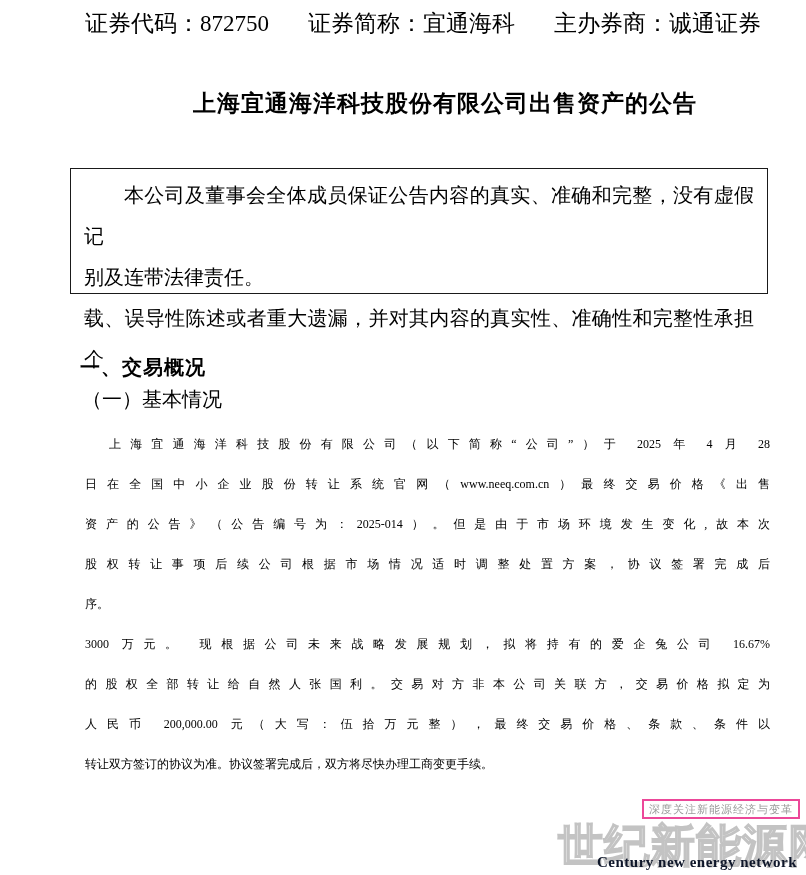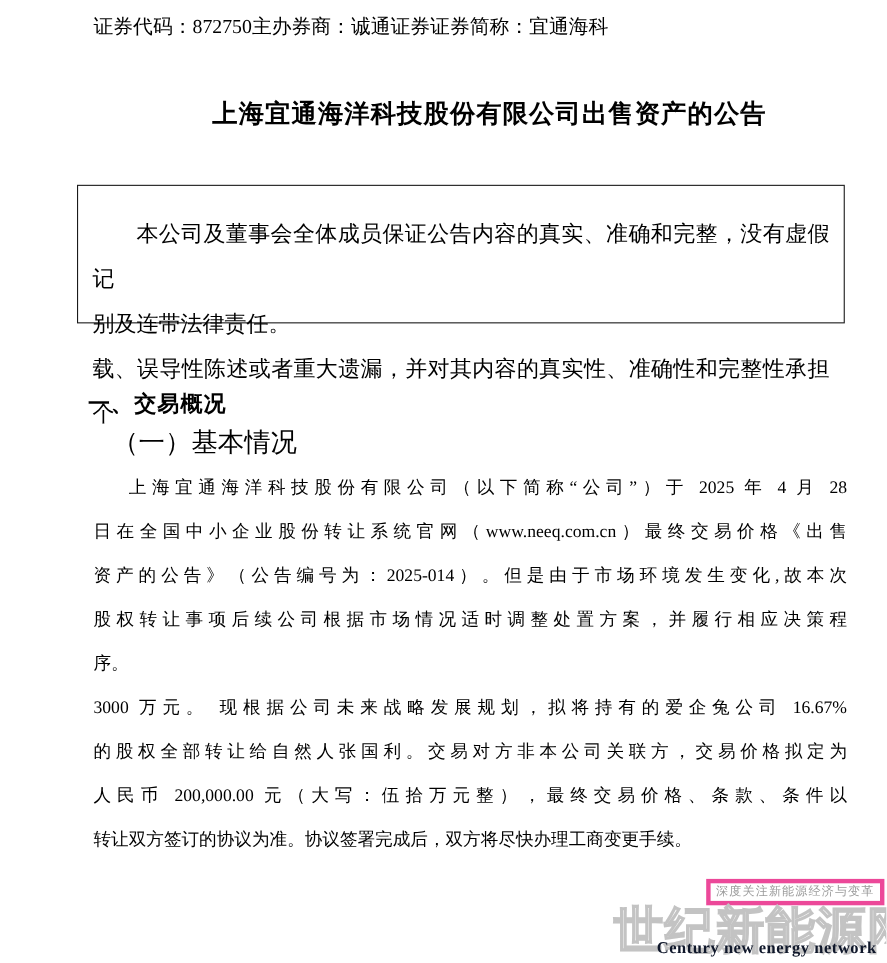--- a/index.html
+++ b/index.html
@@ -17,22 +17,22 @@
     color: #000000;
   }
 
   
   .doc-header {
     position: absolute;
     top: 12px;
     left: 85px;
     width: 676px;
     display: flex;
-    justify-content: flex-start;
-    font-size: 18px;
+    justify-content: space-between;
+    font-size: 23px;
     line-height: 24px;
     white-space: nowrap;
   }
 
   
   .doc-title {
     position: absolute;
     top: 88px;
     left: 0;
     width: 100%;
@@ -45,21 +45,21 @@
 
   
   .disclaimer-box {
     position: absolute;
     top: 168px;
     left: 70px;
     width: 698px;
     height: 126px;
     box-sizing: border-box;
     border: 1.5px solid #1a1a1a;
-    padding: 24px 13px 0 13px;
+    padding: 6px 13px 0 13px;
   }
   .disclaimer-box .line {
     font-size: 20px;
     line-height: 41px;
   }
 
   
   .line {
     text-align: justify;
     text-align-last: justify;
@@ -76,51 +76,50 @@
     top: 354px;
     left: 80px;
     font-size: 20px;
     font-weight: 700;
     letter-spacing: 1px;
   }
   .subsection-heading {
     position: absolute;
     top: 386px;
     left: 82px;
-    font-size: 24px;
-    margin-left: 20px;
+    font-size: 20px;
   }
 
   
   .doc-body {
     position: absolute;
     top: 424px;
     left: 85px;
     width: 685px;
   }
   .doc-body .line {
-    font-size: 16px;
+    font-size: 12px;
     line-height: 40px;
   }
 
   
   .watermark {
     position: absolute;
     inset: 0;
     pointer-events: none;
   }
   .watermark-tagline {
     position: absolute;
     top: 799px;
     left: 642px;
     font-size: 11px;
     line-height: 14px;
     letter-spacing: 1px;
     color: #9a9a9a;
-    border: 4px solid #ec4899;
+    border: 2px solid #ec4899;
     padding: 1px 5px;
     background: rgba(255,255,255,0.55);
     white-space: nowrap;
   }
   .watermark-name {
     position: absolute;
     top: 816px;
     left: 558px;
     font-size: 45px;
     font-weight: 700;
@@ -140,40 +139,40 @@
     white-space: nowrap;
   }
 </style>
 </head>
 <body>
 
 <div class="page">
 
   <div class="doc-header">
     <span>证券代码：872750</span>
+    <span>证券简称：宜通海科</span>
     <span>主办券商：诚通证券</span>
-    <span>证券简称：宜通海科</span>
   </div>
 
   <div class="doc-title">上海宜通海洋科技股份有限公司出售资产的公告</div>
 
   <div class="disclaimer-box">
     <div class="line first">本公司及董事会全体成员保证公告内容的真实、准确和完整，没有虚假记</div>
     <div class="line short-last">别及连带法律责任。</div>
     <div class="line">载、误导性陈述或者重大遗漏，并对其内容的真实性、准确性和完整性承担个</div>
   </div>
 
   <div class="section-heading">一、交易概况</div>
   <div class="subsection-heading">（一）基本情况</div>
 
   <div class="doc-body">
     <div class="line first">上海宜通海洋科技股份有限公司（以下简称“公司”）于 2025 年 4 月 28</div>
     <div class="line">日在全国中小企业股份转让系统官网（www.neeq.com.cn）最终交易价格《出售</div>
     <div class="line">资产的公告》（公告编号为：2025-014）。但是由于市场环境发生变化,故本次</div>
-    <div class="line">股权转让事项后续公司根据市场情况适时调整处置方案，并履行相应决策程</div>
+    <div class="line">股权转让事项后续公司根据市场情况适时调整处置方案，协议签署完成后</div>
     <div class="line short-last">序。</div>
 
     <div class="line">3000 万元。 现根据公司未来战略发展规划，拟将持有的爱企兔公司 16.67%</div>
     <div class="line">的股权全部转让给自然人张国利。交易对方非本公司关联方，交易价格拟定为</div>
     <div class="line">人民币 200,000.00 元（大写：伍拾万元整），最终交易价格、条款、条件以</div>
     <div class="line short-last">转让双方签订的协议为准。协议签署完成后，双方将尽快办理工商变更手续。</div>
   </div>
 
   <div class="watermark">
     <div class="watermark-tagline">深度关注新能源经济与变革</div>

